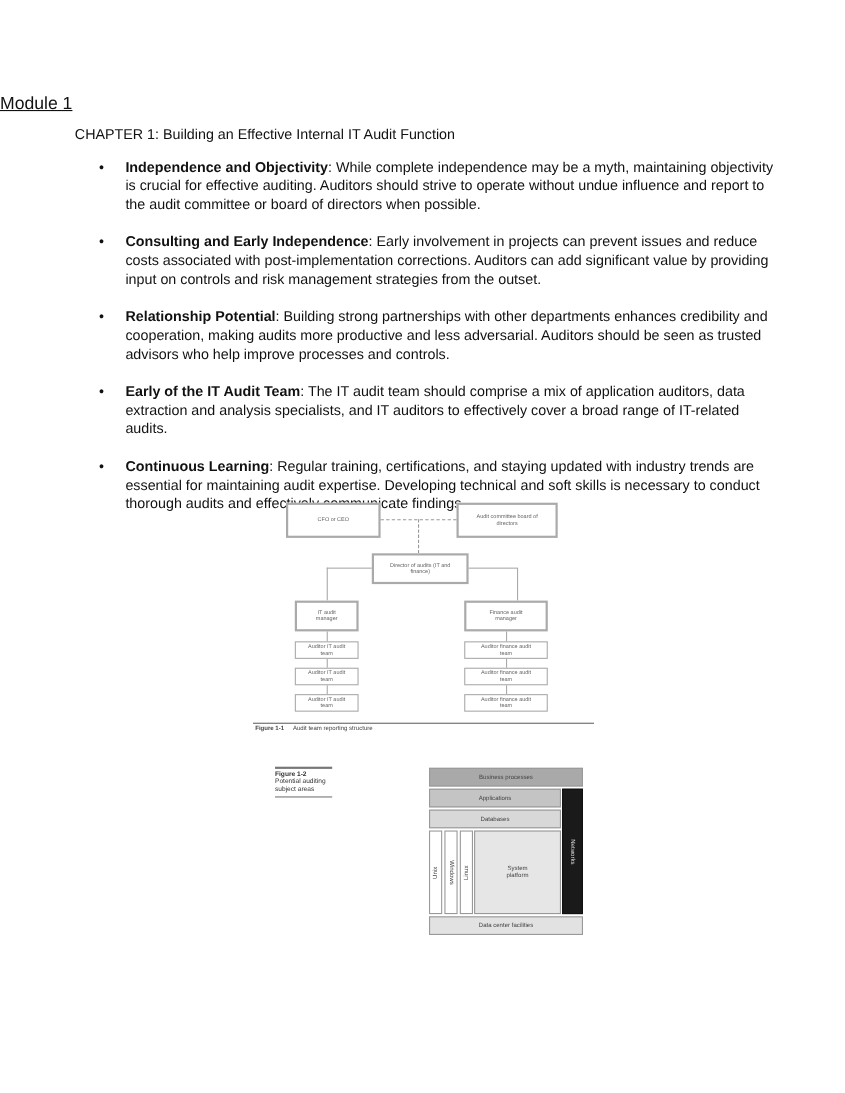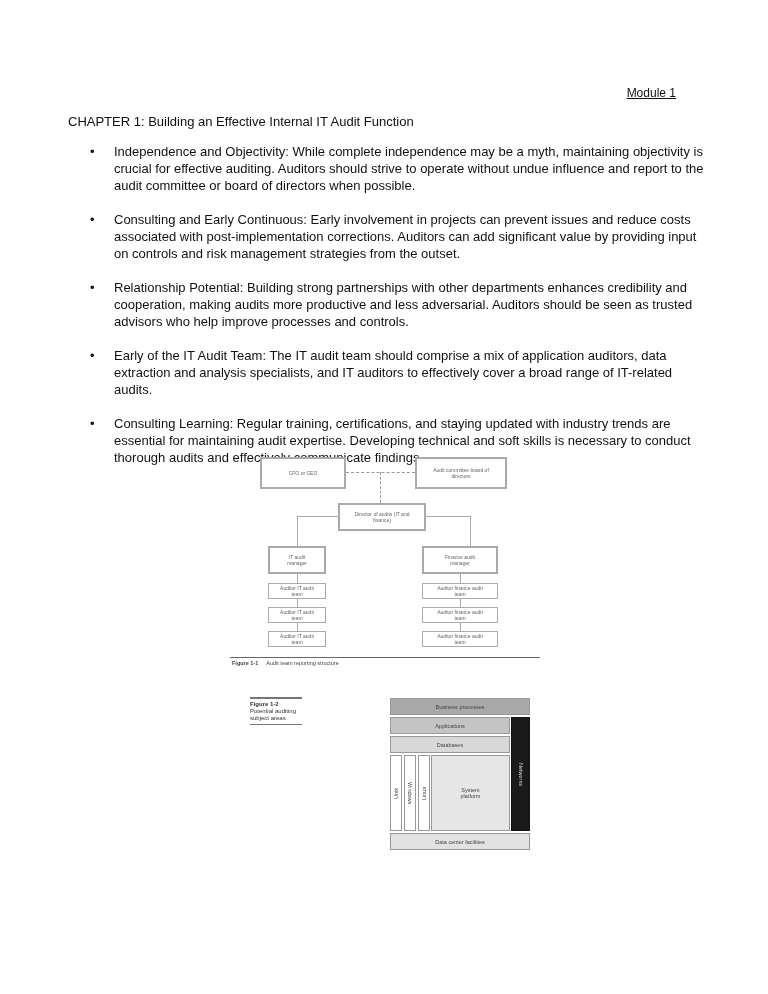--- a/index.html
+++ b/index.html
@@ -1,24 +1,24 @@
 <!DOCTYPE html>
 <html><head>
 <meta charset="utf-8">
 <style>
   html, body { margin:0; padding:0; background:#ffffff; }
   body { width:768px; height:994px; position:relative; overflow:hidden;
          font-family:"Liberation Sans", sans-serif; color:#111; }
-  .page-title { position:absolute; top:86px; left:0; width:676px; text-align:right;
-                font-size:12px; text-decoration:underline; }
+  .page-title { position:absolute; top:86px; left:0; width:676px; text-align:left;
+                font-size:16px; text-decoration:underline; }
   .chapter { position:absolute; top:114px; left:68px; font-size:13px; }
   .bullets { position:absolute; top:143px; left:90px; width:620px; margin:0; padding:0; list-style:none; }
   .bullets li { position:relative; padding-left:24px; font-size:13px; line-height:17px; margin-bottom:17px; }
   .bullets li .dot { position:absolute; left:0; top:0; }
-  .bullets li b { font-weight:normal; }
+  .bullets li b { font-weight:bold; }
 
   
   .fig1 { position:absolute; left:250px; top:450px; width:290px; height:220px; font-size:5px; color:#666; }
   .box { position:absolute; border:2px solid #aaa; background:#fff; text-align:center;
          display:flex; align-items:center; justify-content:center; line-height:6px; box-sizing:border-box; }
   .box.thin { border:1px solid #aaa; }
   .line { position:absolute; background:#aaa; }
   .dash { position:absolute; border-top:1px dashed #999; }
   .vdash { position:absolute; border-left:1px dashed #999; }
   .fig1-rule { position:absolute; left:230px; top:657px; width:310px; height:1px; background:#666; }
@@ -35,24 +35,24 @@
   .vert { writing-mode:vertical-rl; }
 </style>
 </head>
 <body>
 
 <div class="page-title">Module 1</div>
 <div class="chapter">CHAPTER 1: Building an Effective Internal IT Audit Function</div>
 
 <ul class="bullets">
   <li><span class="dot">•</span><b>Independence and Objectivity</b><span>: While complete independence may be a myth, maintaining objectivity is crucial for effective auditing. Auditors should strive to operate without undue influence and report to the audit committee or board of directors when possible.</span></li>
-  <li><span class="dot">•</span><b>Consulting and Early Continuous</b><span>: Early involvement in projects can prevent issues and reduce costs associated with post-implementation corrections. Auditors can add significant value by providing input on controls and risk management strategies from the outset.</span></li>
+  <li><span class="dot">•</span><b>Consulting and Early Independence</b><span>: Early involvement in projects can prevent issues and reduce costs associated with post-implementation corrections. Auditors can add significant value by providing input on controls and risk management strategies from the outset.</span></li>
   <li><span class="dot">•</span><b>Relationship Potential</b><span>: Building strong partnerships with other departments enhances credibility and cooperation, making audits more productive and less adversarial. Auditors should be seen as trusted advisors who help improve processes and controls.</span></li>
   <li><span class="dot">•</span><b>Early of the IT Audit Team</b><span>: The IT audit team should comprise a mix of application auditors, data extraction and analysis specialists, and IT auditors to effectively cover a broad range of IT-related audits.</span></li>
-  <li><span class="dot">•</span><b>Consulting Learning</b><span>: Regular training, certifications, and staying updated with industry trends are essential for maintaining audit expertise. Developing technical and soft skills is necessary to conduct thorough audits and effectively communicate findings.</span></li>
+  <li><span class="dot">•</span><b>Continuous Learning</b><span>: Regular training, certifications, and staying updated with industry trends are essential for maintaining audit expertise. Developing technical and soft skills is necessary to conduct thorough audits and effectively communicate findings.</span></li>
 </ul>
 
 <div class="fig1">
   <div class="box" style="left:10px;top:7px;width:86px;height:32px;">CFO or CEO</div>
   <div class="box" style="left:165px;top:7px;width:92px;height:32px;padding:0 12px;">Audit committee board of directors</div>
   <div class="dash" style="left:96px;top:22px;width:69px;"></div>
   <div class="vdash" style="left:130px;top:22px;height:31px;"></div>
   <div class="box" style="left:88px;top:53px;width:88px;height:28px;padding:0 14px;">Director of audits (IT and finance)</div>
   <div class="line" style="left:47px;top:66px;width:41px;height:1px;"></div>
   <div class="line" style="left:47px;top:66px;width:1px;height:30px;"></div>

